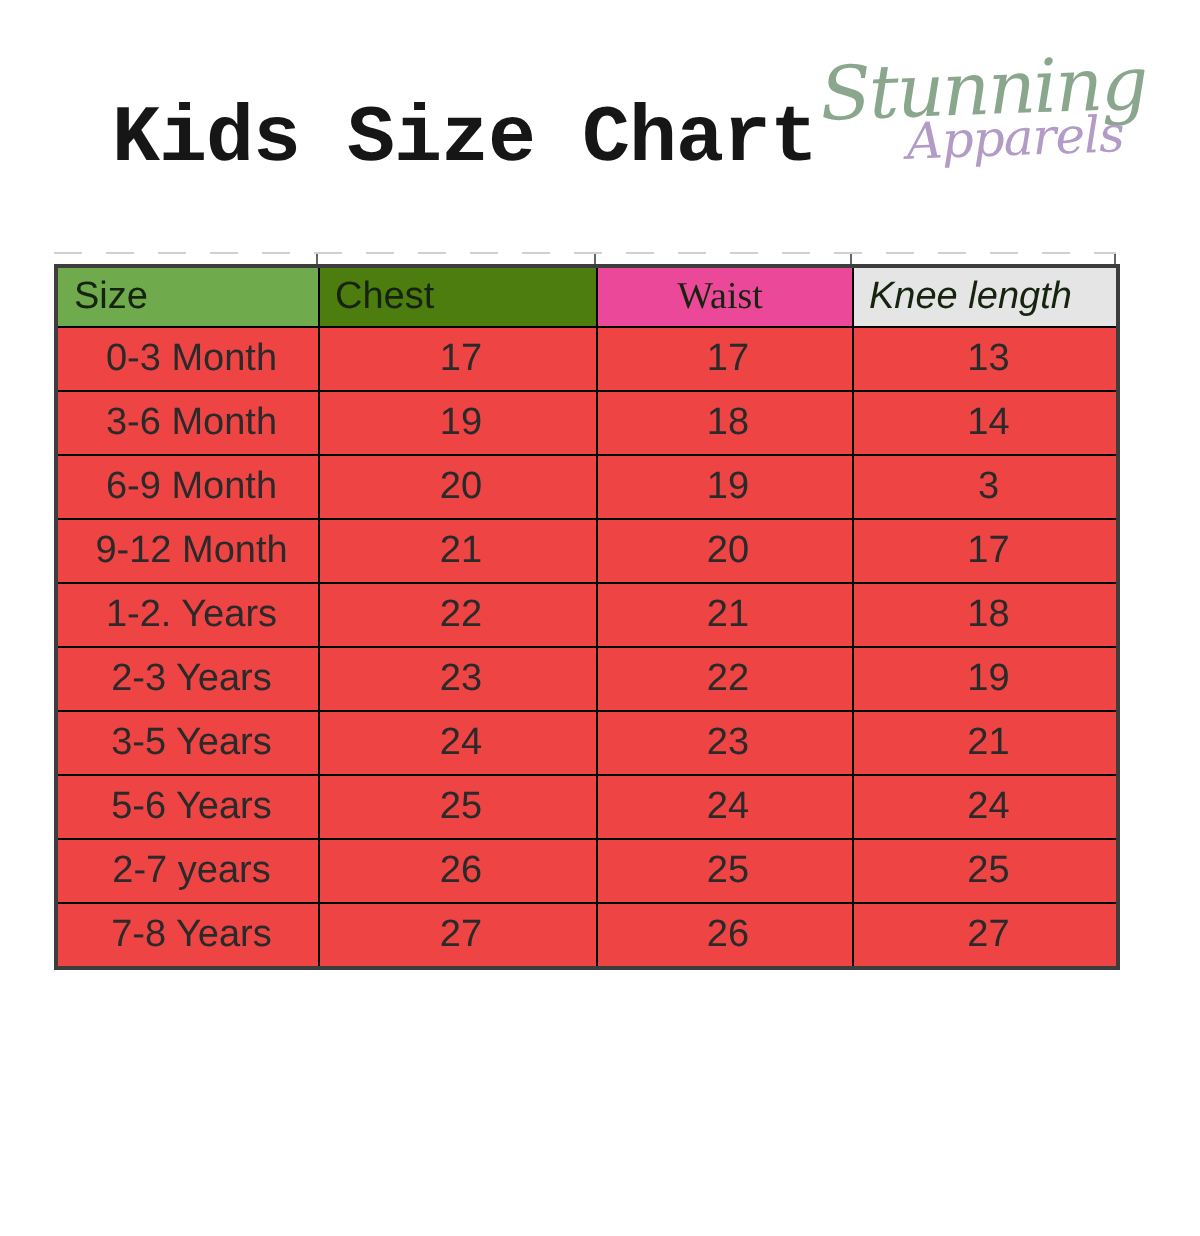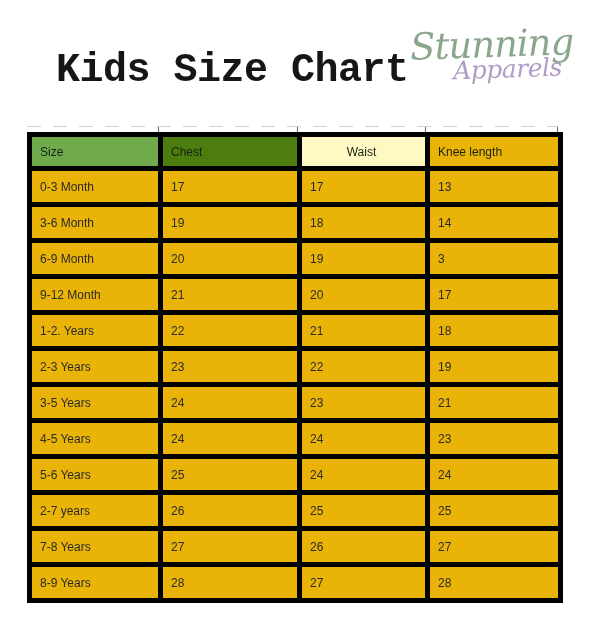--- a/index.html
+++ b/index.html
@@ -64,40 +64,41 @@
     position:absolute;
     left:27px; top:132px;
   }
   table.size-table {
     border-collapse:collapse;
     table-layout:fixed;
     width:531px;
     border:2px solid #3d3d3d;
   }
   table.size-table th, table.size-table td {
-    border:5px solid #000000;
+    border:1px solid #000000;
     padding:0 4px 0 8px;
-    font-size:12px;
+    font-size:19px;
     overflow:hidden;
     white-space:nowrap;
   }
   table.size-table th {
     height:29px;
     font-weight:400;
     text-align:left;
     color:#16240f;
   }
   table.size-table th.center {
     text-align:center;
     padding-left:0;
   }
   table.size-table td {
     height:31px;
     color:#2a2a2a;
-    background:#eab308;
+    background:#ef4444;
+    text-align:center;
   }
 </style>
 </head>
 <body>
 
 <div class="page-title" style="color: rgb(22, 22, 22);">Kids Size Chart</div>
 
 <div class="brand-logo">
   <span class="brand-line1" style="color: rgb(138, 167, 142);">Stunning</span>
   <span class="brand-line2" style="color: rgb(178, 155, 198);">Apparels</span>
@@ -114,22 +115,22 @@
     <colgroup>
       <col style="width:131px">
       <col style="width:139px">
       <col style="width:128px">
       <col style="width:133px">
     </colgroup>
     <thead>
         <tr>
           <th style="background: rgb(111, 170, 76);">Size</th>
           <th style="background: #4d7c0f;">Chest</th>
-          <th class="center" style="background: #fef9c3;">Waist</th>
-          <th style="background: #eab308;">Knee length</th>
+          <th class="center" style="background: #ec4899; font-family: Liberation Serif, serif;">Waist</th>
+          <th style="background: #e5e5e5; font-style: italic;">Knee length</th>
         </tr>
       </thead>
     <tbody>
         <tr>
           <td>0-3 Month</td>
           <td>17</td>
           <td>17</td>
           <td>13</td>
         </tr>
         <tr>
@@ -162,44 +163,32 @@
           <td>22</td>
           <td>19</td>
         </tr>
         <tr>
           <td>3-5 Years</td>
           <td>24</td>
           <td>23</td>
           <td>21</td>
         </tr>
         <tr>
-          <td>4-5 Years</td>
-          <td>24</td>
-          <td>24</td>
-          <td>23</td>
-        </tr>
-        <tr>
           <td>5-6 Years</td>
           <td>25</td>
           <td>24</td>
           <td>24</td>
         </tr>
         <tr>
           <td>2-7 years</td>
           <td>26</td>
           <td>25</td>
           <td>25</td>
         </tr>
         <tr>
           <td>7-8 Years</td>
           <td>27</td>
           <td>26</td>
           <td>27</td>
         </tr>
-        <tr>
-          <td>8-9 Years</td>
-          <td>28</td>
-          <td>27</td>
-          <td>28</td>
-        </tr>
       </tbody>
   </table>
 </div>
 
 </body></html>

